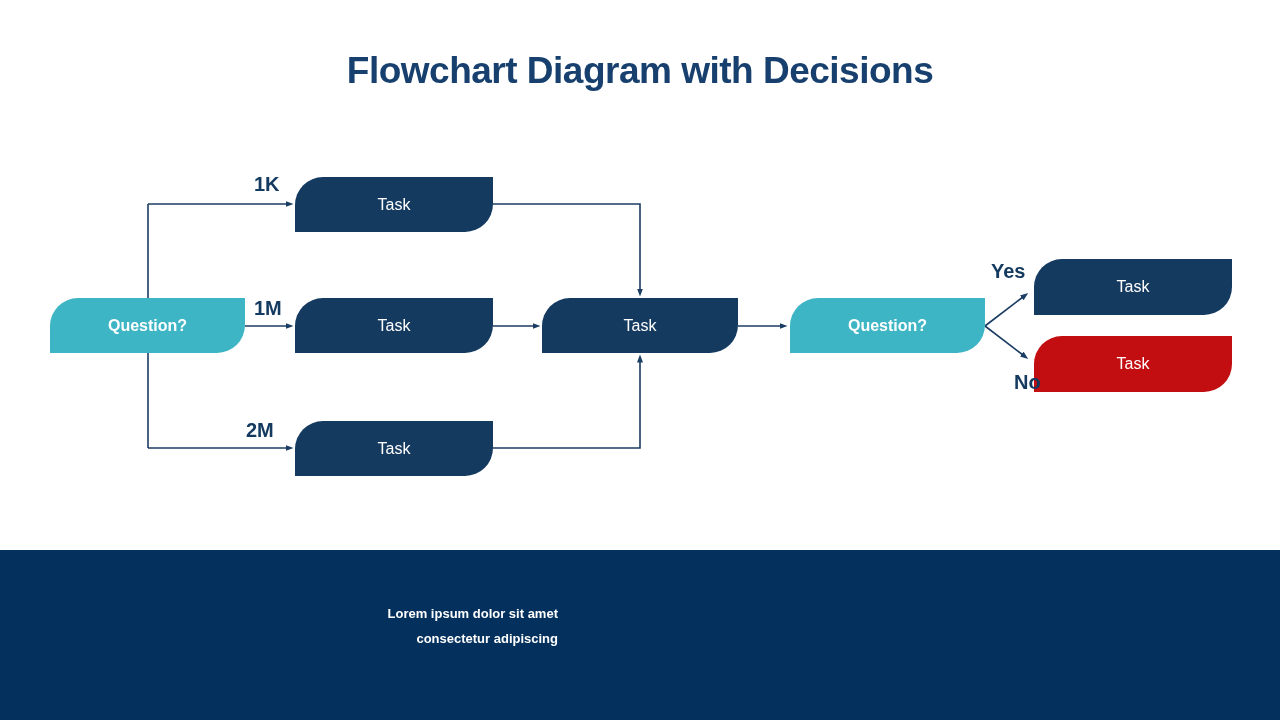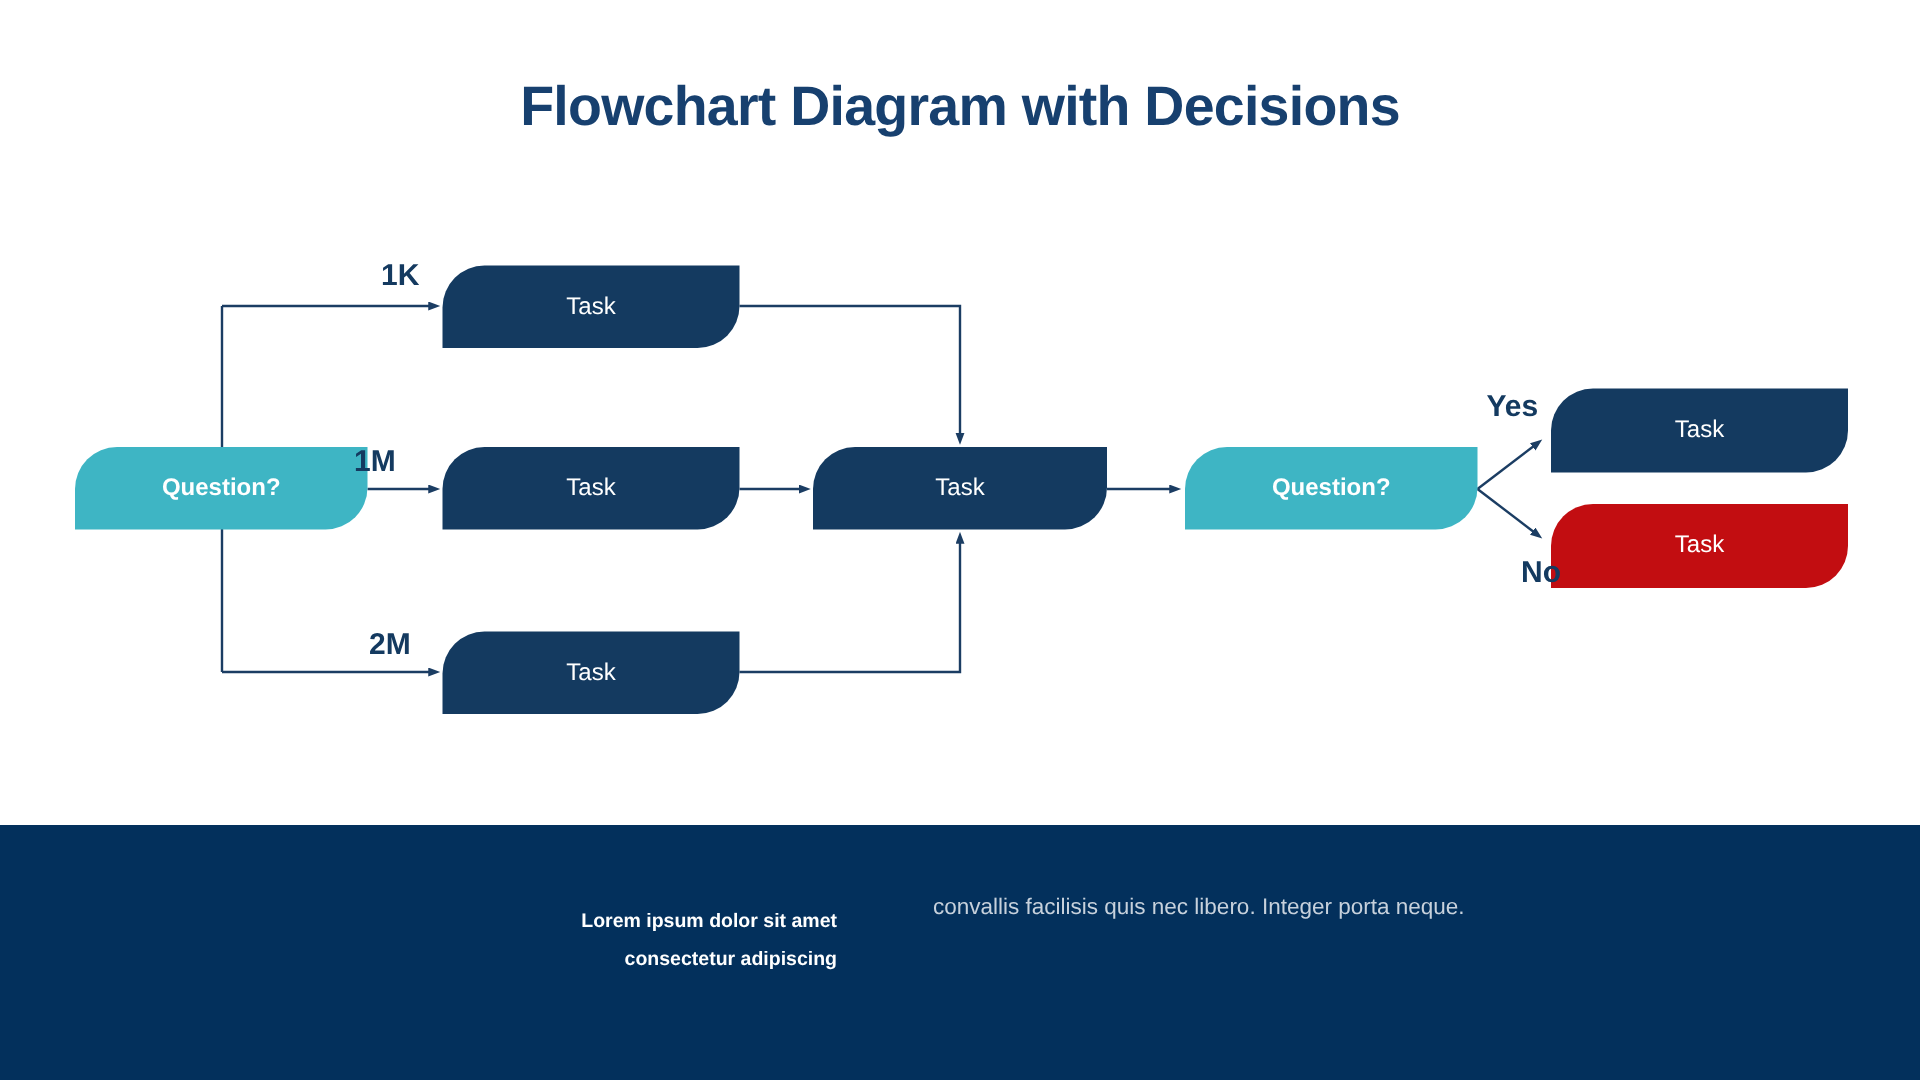--- a/index.html
+++ b/index.html
@@ -88,31 +88,30 @@
   <div class="node navy" style="left:542px;top:298px;width:196px;height:55px;">Task</div>
 
   <div class="node teal" style="left:790px;top:298px;width:195px;height:55px;">Question?</div>
 
   <div class="node navy" style="left:1034px;top:259px;width:198px;height:56px;">Task</div>
 
   <div class="node red" style="left:1034px;top:336px;width:198px;height:56px;">Task</div>
 
   <div class="branch-label" style="left:254px;top:173px;">1K</div>
 
-  <div class="branch-label" style="left:236px;top:297px;">1M</div>
+  <div class="branch-label" style="left:254px;top:297px;">1M</div>
 
   <div class="branch-label" style="left:246px;top:419px;">2M</div>
 
   <div class="branch-label" style="left:991px;top:260px;">Yes</div>
 
   <div class="branch-label" style="left:993px;top:371px;margin-left:21px;">No</div>
 
   <div class="footer">
     <div class="footer-heading">
       <div>Lorem ipsum dolor sit amet</div>
       <div>consectetur adipiscing</div>
     </div>
     <div class="footer-body">
-      <div>convallis facilisis quis nec libero. Integer porta neque.</div>
     </div>
   </div>
 
 </div>
 
 </body></html>

